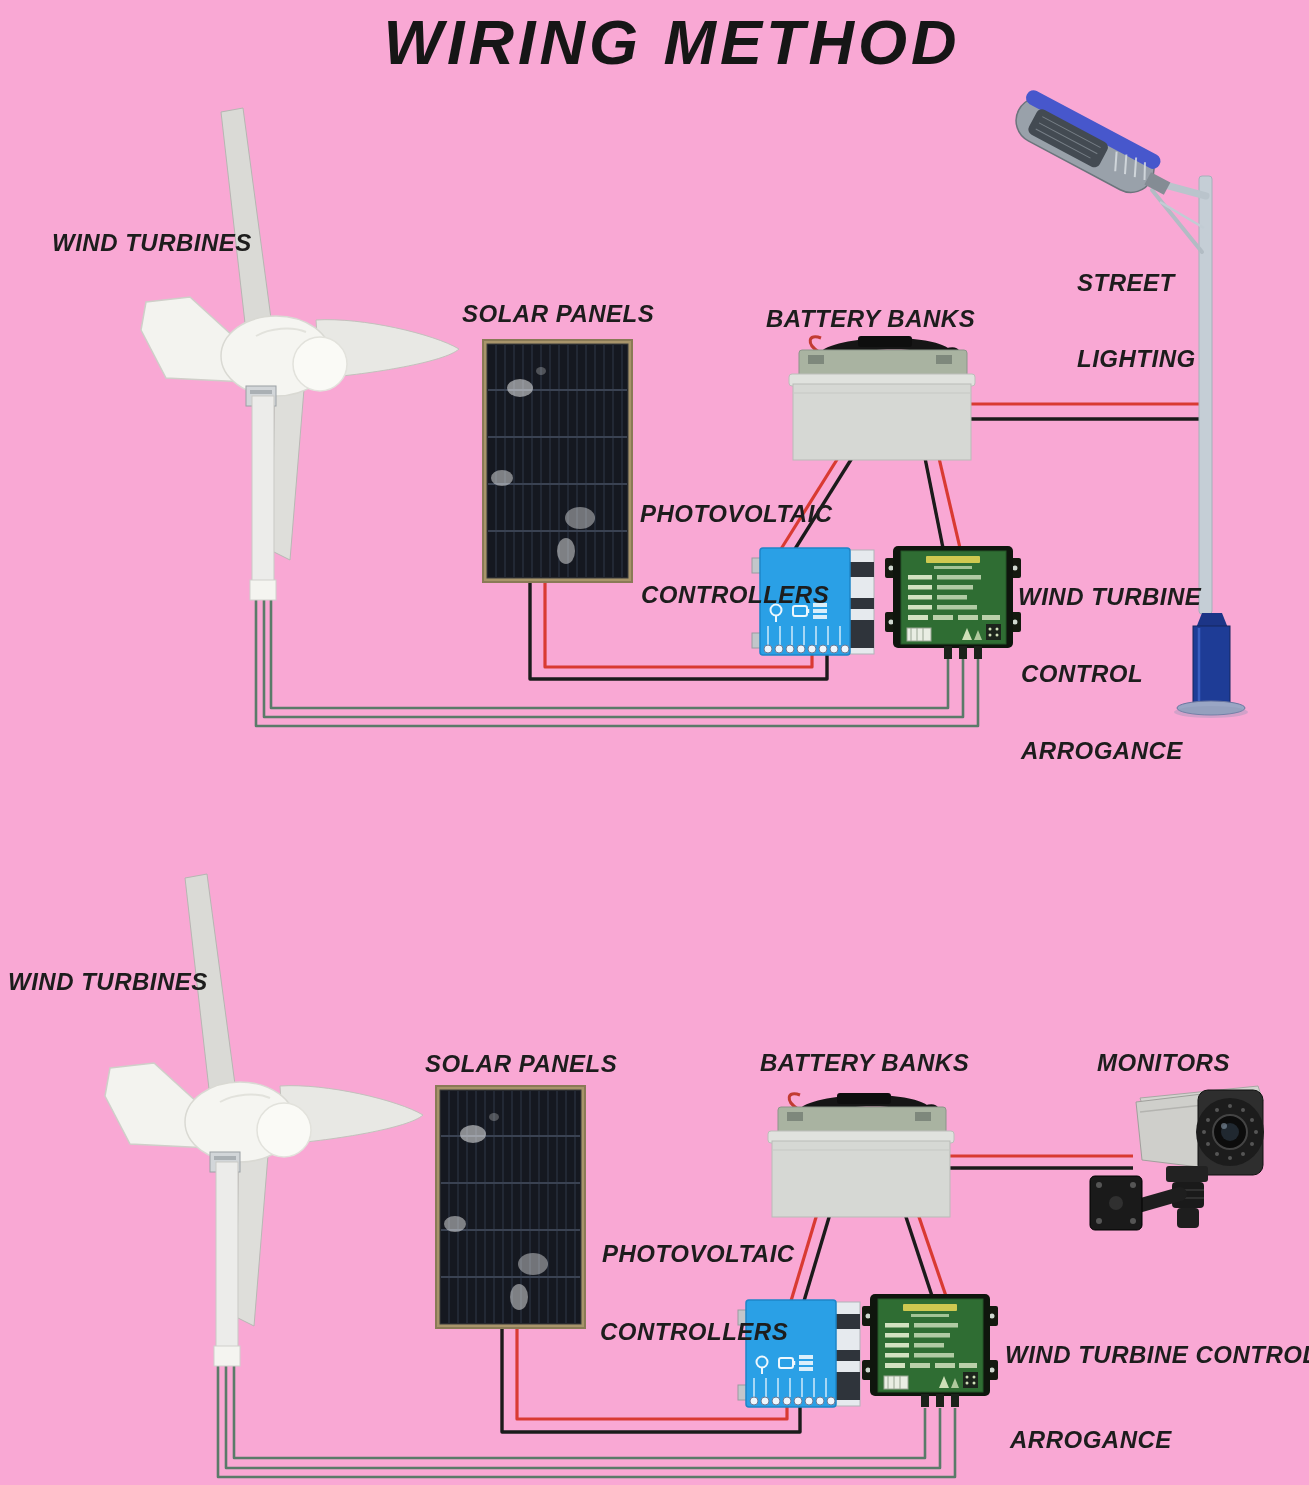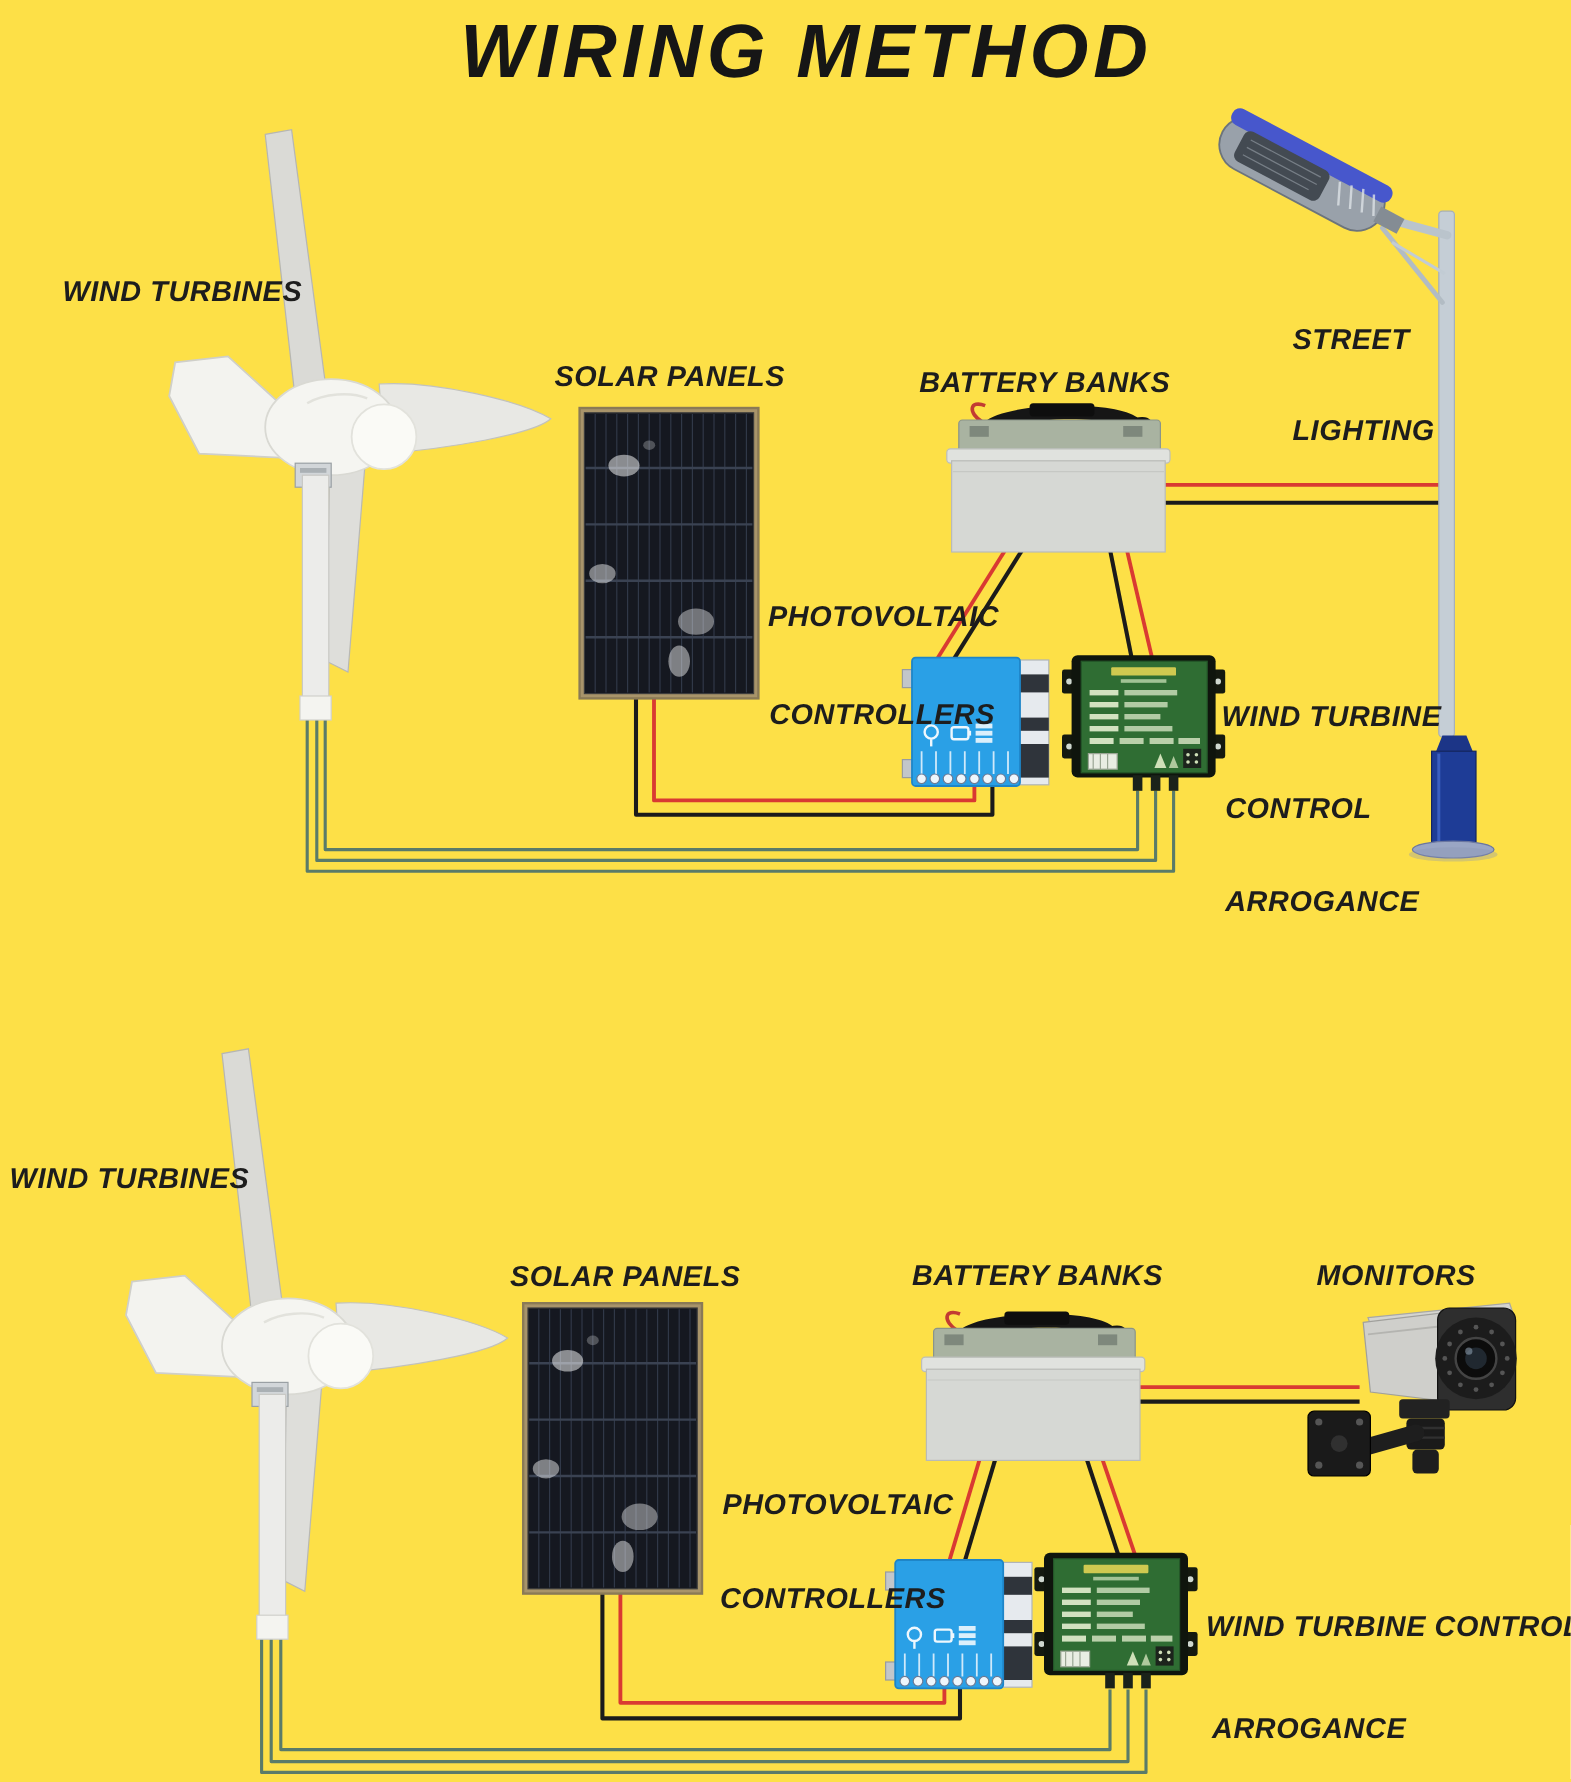--- a/index.html
+++ b/index.html
@@ -1,16 +1,16 @@
 <!DOCTYPE html>
 <html><head>
 <meta charset="utf-8">
 <style>
   html,body{margin:0;padding:0;background:#ffffff;}
-  .canvas{position:relative;width:1309px;height:1485px;background:#fde047;overflow:hidden;
+  .canvas{position:relative;width:1309px;height:1485px;background:#f9a8d4;overflow:hidden;
           font-family:"Liberation Sans",sans-serif;}
   svg{display:block;}
   .ttl{font-family:"Liberation Sans",sans-serif;font-style:italic;font-weight:700;
        font-size:63px;letter-spacing:4px;fill:#161616;}
   .lbl{font-family:"Liberation Sans",sans-serif;font-style:italic;font-weight:700;
        font-size:24px;letter-spacing:0.5px;fill:#1d1d1d;}
   .wire-red{stroke:#d93a32;stroke-width:3.2;fill:none;stroke-linejoin:round;stroke-linecap:butt;}
   .wire-black{stroke:#1b1b1b;stroke-width:3.4;fill:none;stroke-linejoin:round;}
   .wire-green{stroke:#5a7b69;stroke-width:2.6;fill:none;stroke-linejoin:round;}
 </style>

